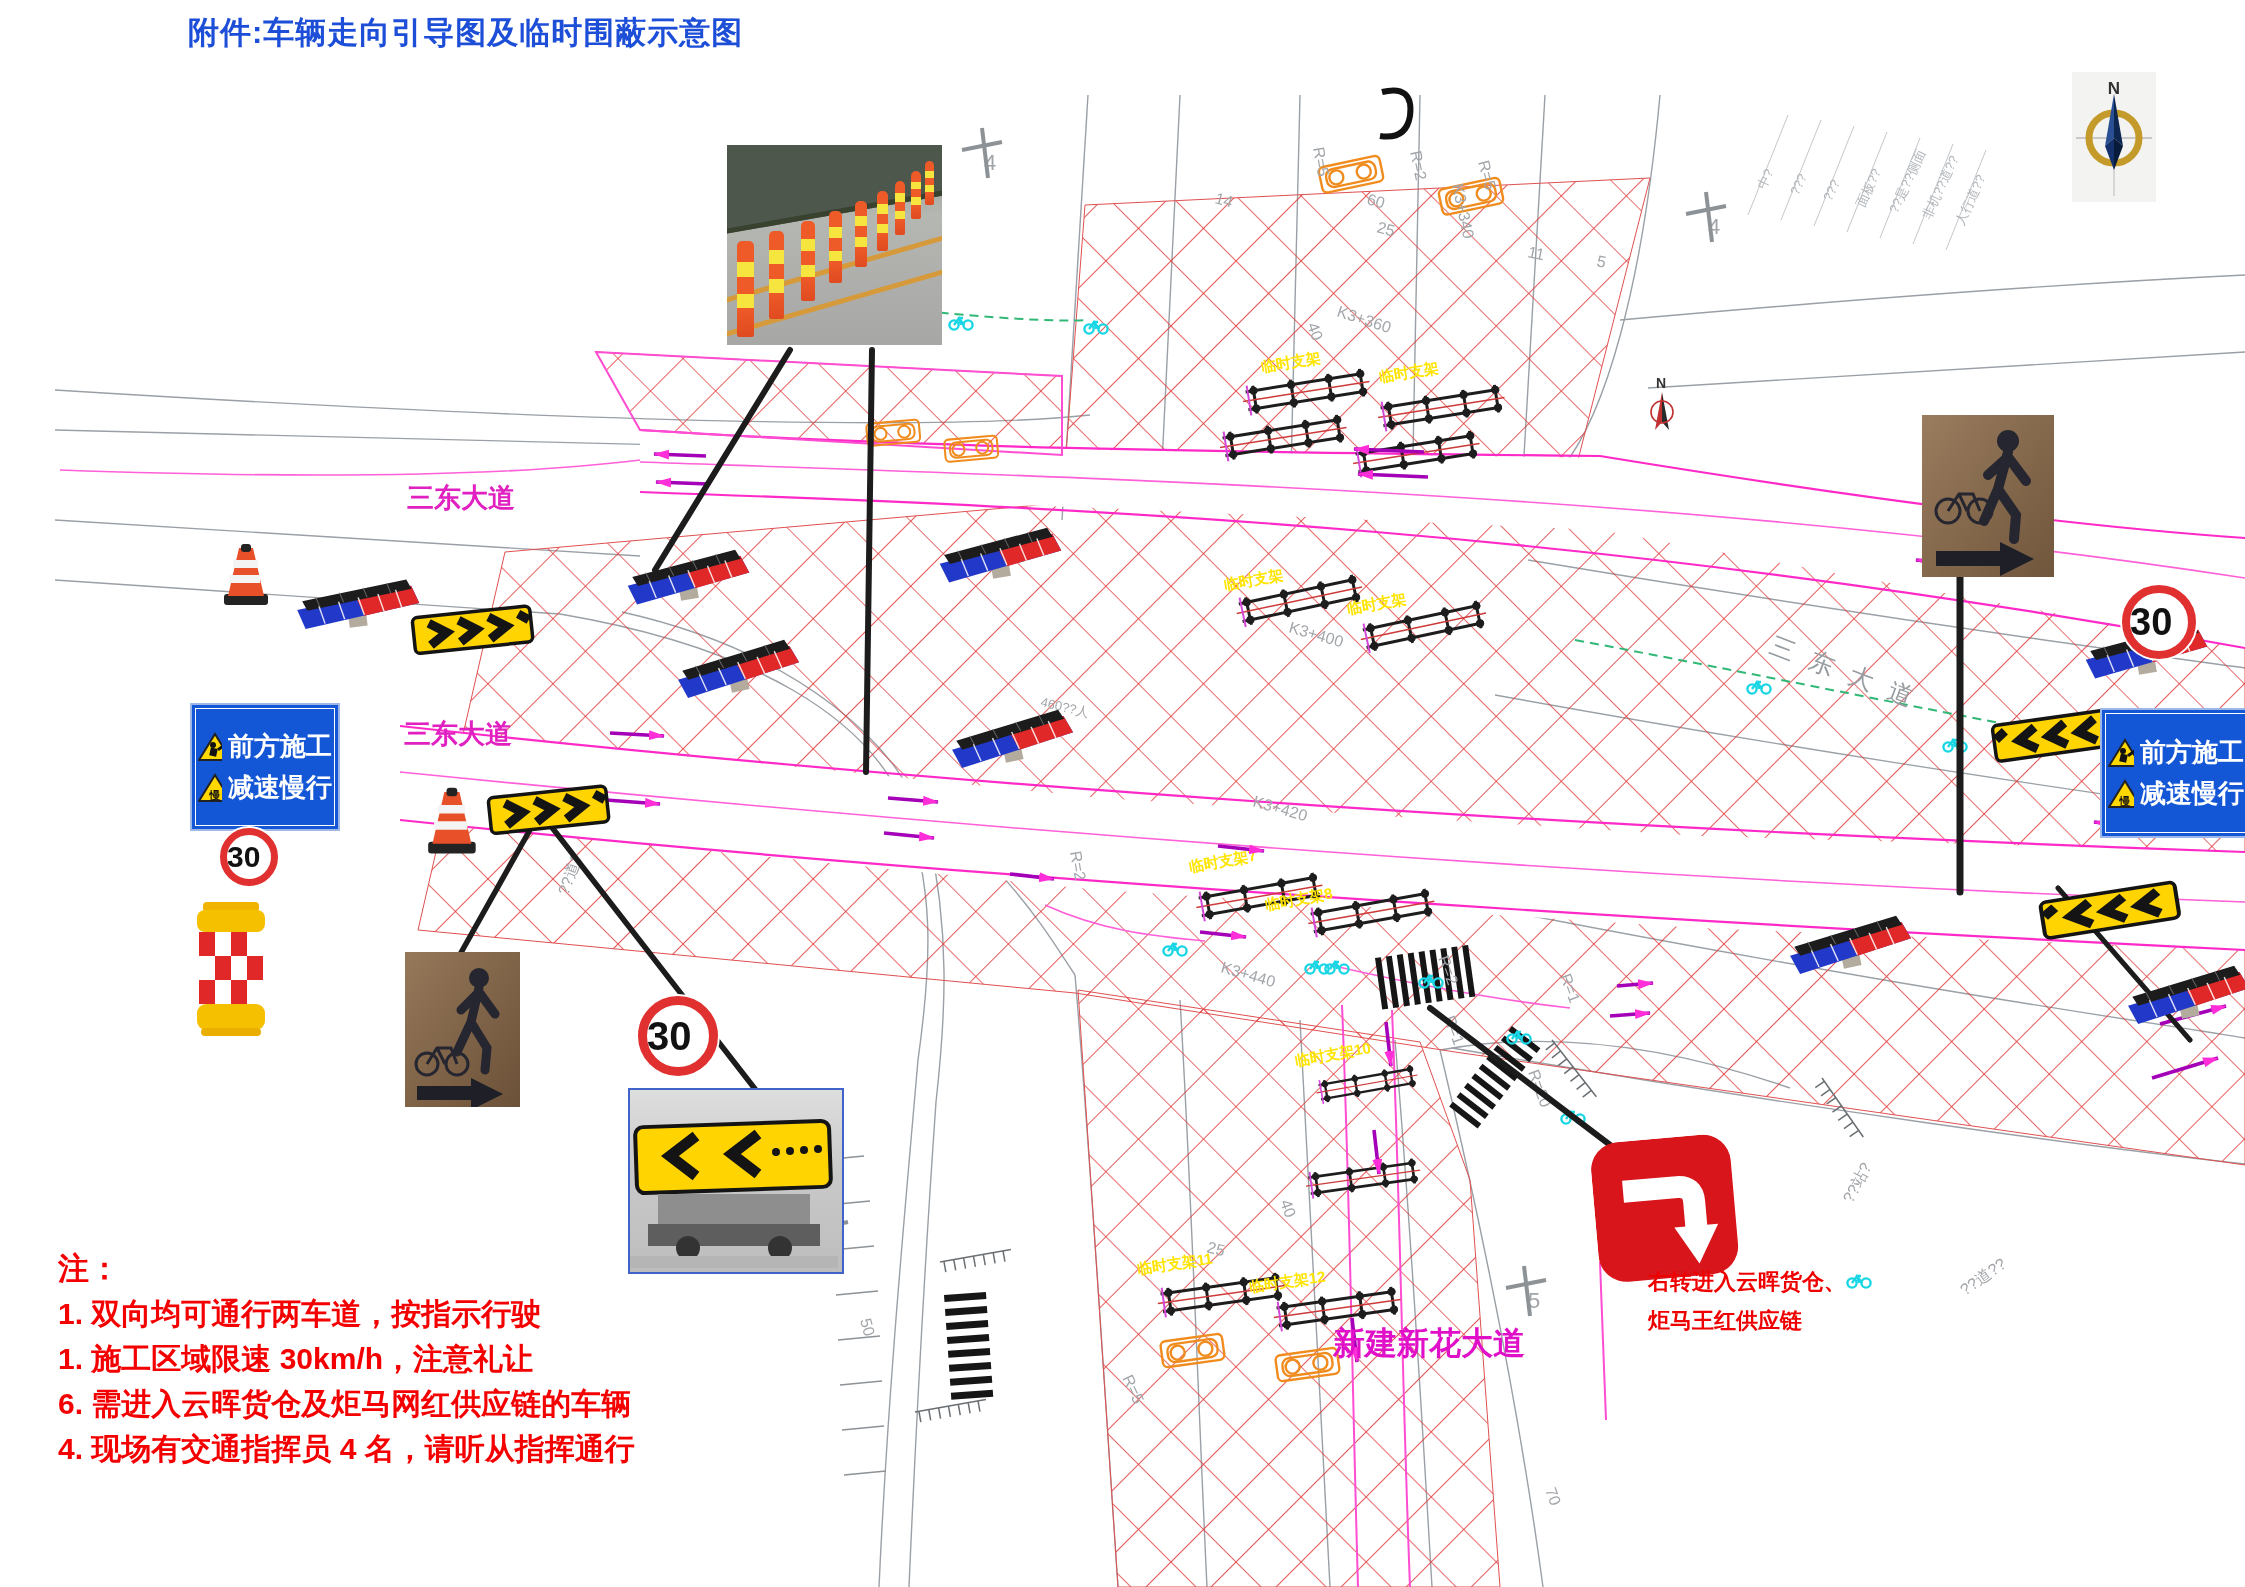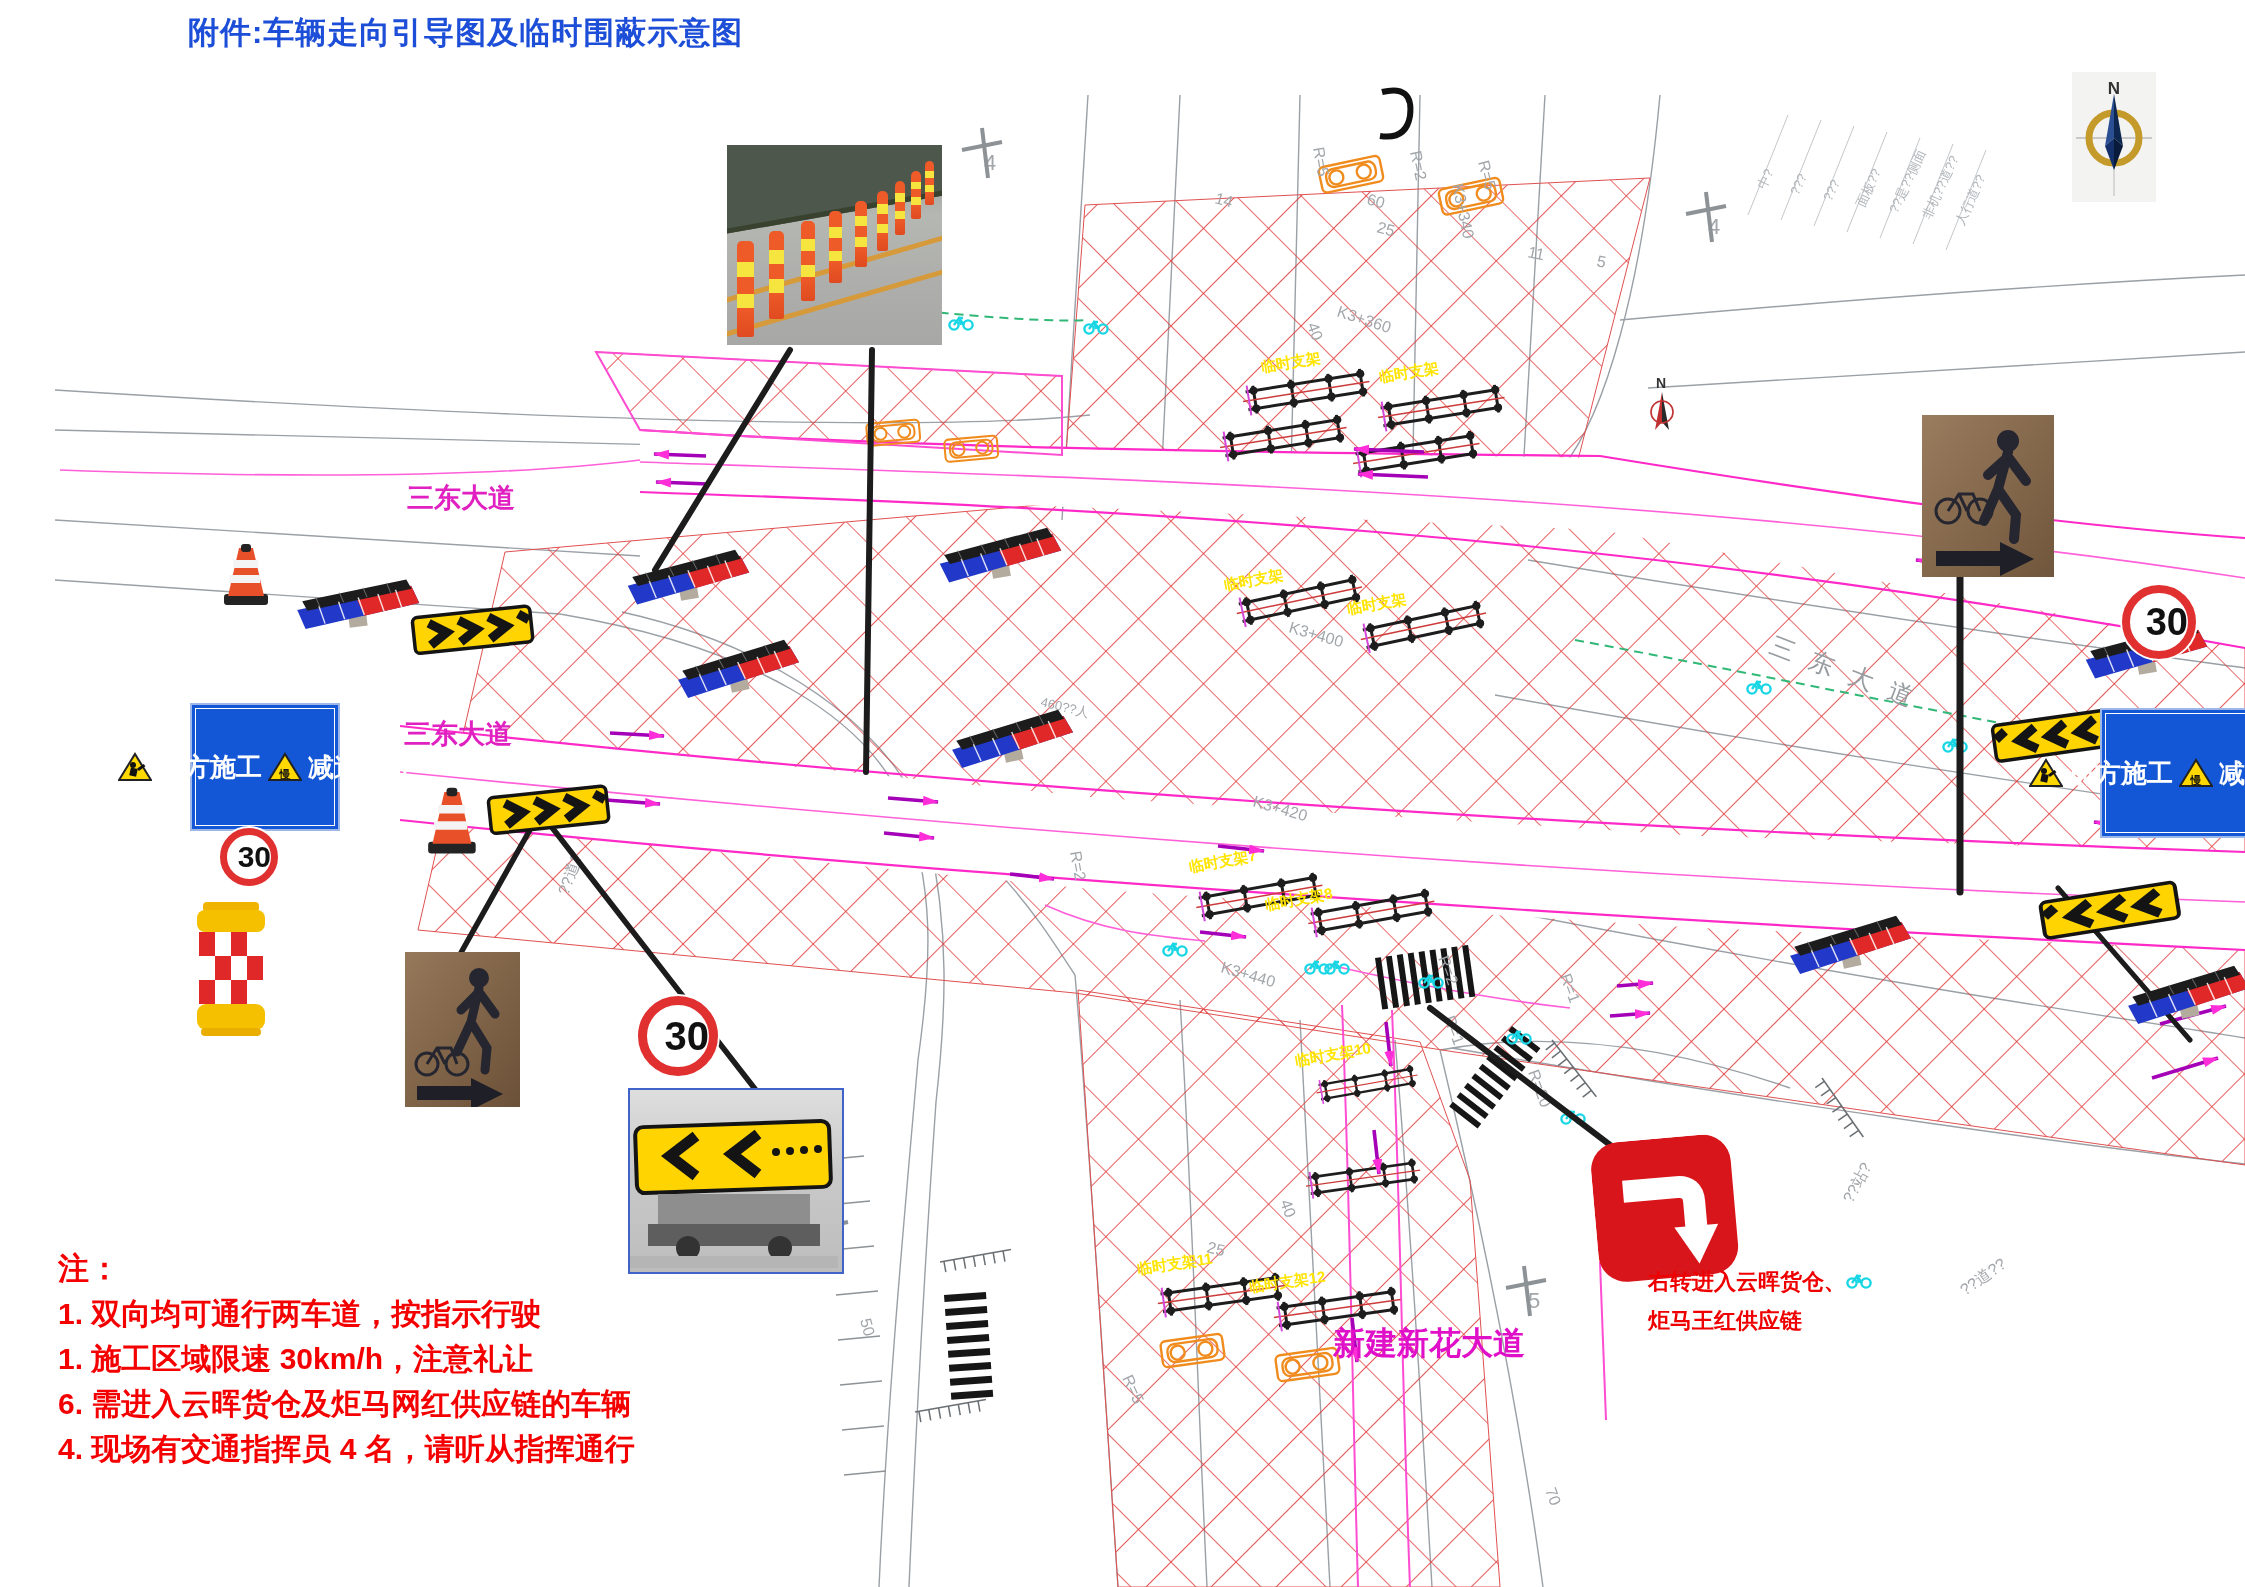--- a/index.html
+++ b/index.html
@@ -8,25 +8,25 @@
   .abs{position:absolute;}
   #plan{position:absolute;left:0;top:0;}
   .page-title{left:188px;top:12px;font-size:31px;font-weight:bold;color:#1d4ed8;letter-spacing:1px;}
   .road-label{color:#e020c0;font-weight:bold;font-size:27px;}
   .xinhua-label{color:#e010c8;font-weight:bold;font-size:32px;}
   .notes{left:58px;top:1246px;color:#f40000;font-size:30px;font-weight:600;line-height:45px;white-space:nowrap;}
   .notes .h{font-size:31px;font-weight:bold;}
   .rt-label{left:1648px;top:1262px;color:#ef0000;font-size:22px;font-weight:bold;line-height:39px;white-space:nowrap;}
   
   .s30{border-radius:50%;background:#fff;border:7px solid #e03030;color:#111;
-       display:flex;align-items:center;justify-content:flex-end;font-weight:bold;
+       display:flex;align-items:center;justify-content:flex-start;font-weight:bold;
        box-shadow:0 0 0 2px #fff;}
   
   .bluesign{background:#1356d6;border:2px solid #9db7e8;box-shadow:inset 0 0 0 3px #1356d6, inset 0 0 0 4px #ffffff;
-            display:flex;flex-direction:row;justify-content:center;gap:6px;padding:8px 6px;}
+            display:flex;flex-direction:column;justify-content:center;gap:6px;padding:8px 6px;}
   .bsrow{display:flex;align-items:center;gap:6px;}
   .bsrow span{color:#fff;font-weight:bold;font-size:26px;white-space:nowrap;}
   
   .barrel{width:76px;height:136px;}
   
   .photo1{width:215px;height:200px;background:linear-gradient(180deg,#8f948c 0%,#b5b7b2 35%,#a7a7a5 100%);overflow:hidden;}
   .photo1 .wall{position:absolute;left:-50px;top:-55px;width:300px;height:120px;background:#4e574b;transform:rotate(-10deg);border-bottom:5px solid #39422f;}
   .photo1 .curb{position:absolute;height:5px;background:#d79a3b;transform:rotate(-16deg);}
   .post{position:absolute;border-radius:5px 5px 2px 2px;
         background:linear-gradient(180deg,#ee5a28 0%,#ee5a28 22%,#f6e53e 22%,#f6e53e 38%,#ee5a28 38%,#ee5a28 55%,#f6e53e 55%,#f6e53e 70%,#ee5a28 70%,#e04a20 100%);}

